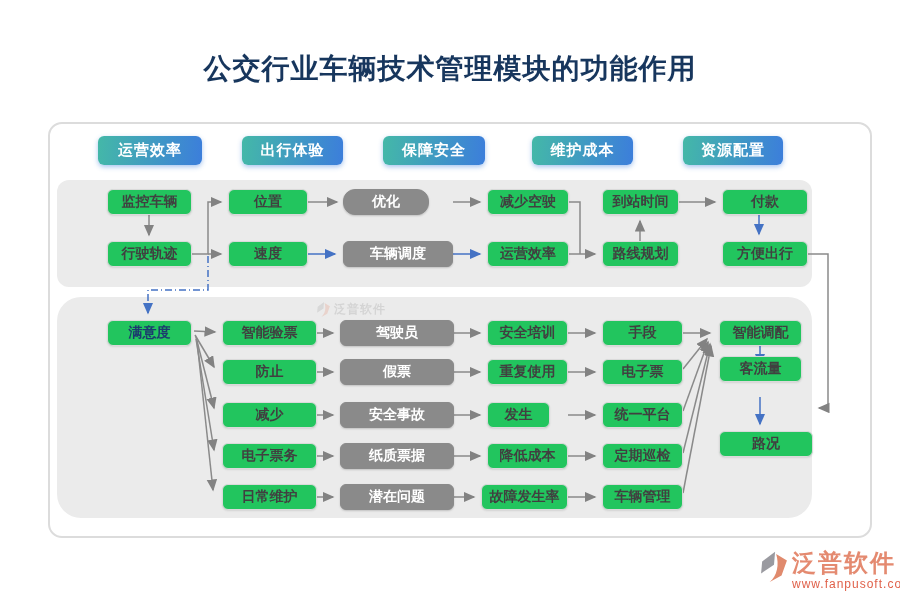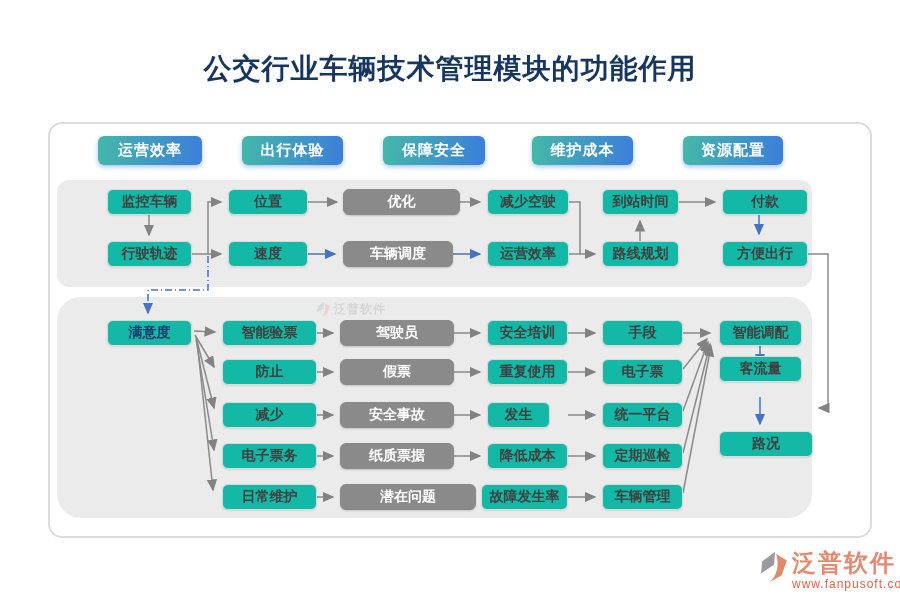--- a/index.html
+++ b/index.html
@@ -25,21 +25,21 @@
     box-shadow:0 2px 5px rgba(60,126,219,.45);
     cursor:pointer;letter-spacing:1px;
   }
   .panel{
     position:absolute;background:#ebebeb;
   }
   .panel1{left:57px;top:180px;width:755px;height:107px;border-radius:12px;}
   .panel2{left:57px;top:297px;width:755px;height:221px;border-radius:24px;}
   .node{
     position:absolute;height:26px;border-radius:6px;
-    background:#14b8a6;border:1px solid #dadada;
+    background:#22c55e;border:1px solid #dadada;
     box-shadow:0 1px 2px rgba(0,0,0,.10);
     color:#404040;font-size:14px;font-weight:bold;
     display:flex;align-items:center;justify-content:center;
     white-space:nowrap;box-sizing:border-box;
   }
   .node--dark{
     background:#8a8a8a;border:1px solid #8a8a8a;color:#ffffff;
     box-shadow:0 1px 2px rgba(0,0,0,.18);
   }
   .node--accent{color:#1c3a6e;}
@@ -134,21 +134,21 @@
     <path d="M453,254 L480,254" marker-end="url(#ab)"></path>
     <path d="M759,215 L759,234" marker-end="url(#ab)"></path>
     <path d="M760,346 L760,364" marker-end="url(#ab)"></path>
     <path d="M760,397 L760,424" marker-end="url(#ab)"></path>
     <path d="M208,256 L208,290 L148,290 L148,313" stroke-dasharray="7 3 1 3" marker-end="url(#ab)"></path>
   </g>
 </svg>
 
 <div class="node" style="left:107px;top:189px;width:85px;">监控车辆</div>
 <div class="node" style="left:228px;top:189px;width:80px;">位置</div>
-<div class="node node--dark" style="left:343px;top:189px;width:117px;">优化</div>
+<div class="node node--dark" style="left:343px;top:189px;width:86px;border-radius:12px;">优化</div>
 <div class="node" style="left:487px;top:189px;width:82px;">减少空驶</div>
 <div class="node" style="left:602px;top:189px;width:77px;">到站时间</div>
 <div class="node" style="left:722px;top:189px;width:86px;">付款</div>
 
 <div class="node" style="left:107px;top:241px;width:85px;">行驶轨迹</div>
 <div class="node" style="left:228px;top:241px;width:80px;">速度</div>
 <div class="node node--dark" style="left:343px;top:241px;width:110px;">车辆调度</div>
 <div class="node" style="left:487px;top:241px;width:82px;">运营效率</div>
 <div class="node" style="left:602px;top:241px;width:77px;">路线规划</div>
 <div class="node" style="left:722px;top:241px;width:86px;">方便出行</div>
@@ -158,21 +158,21 @@
 <div class="node" style="left:222px;top:320px;width:95px;">智能验票</div>
 <div class="node" style="left:222px;top:359px;width:95px;">防止</div>
 <div class="node" style="left:222px;top:402px;width:95px;">减少</div>
 <div class="node" style="left:222px;top:443px;width:95px;">电子票务</div>
 <div class="node" style="left:222px;top:484px;width:95px;">日常维护</div>
 
 <div class="node node--dark" style="left:340px;top:320px;width:114px;">驾驶员</div>
 <div class="node node--dark" style="left:340px;top:359px;width:114px;">假票</div>
 <div class="node node--dark" style="left:340px;top:402px;width:114px;">安全事故</div>
 <div class="node node--dark" style="left:340px;top:443px;width:114px;">纸质票据</div>
-<div class="node node--dark" style="left:340px;top:484px;width:136px;">潜在问题</div>
+<div class="node node--dark" style="left:340px;top:484px;width:114px;">潜在问题</div>
 
 <div class="node" style="left:487px;top:320px;width:81px;">安全培训</div>
 <div class="node" style="left:487px;top:359px;width:81px;">重复使用</div>
 <div class="node" style="left:487px;top:402px;width:63px;">发生</div>
 <div class="node" style="left:487px;top:443px;width:81px;">降低成本</div>
 <div class="node" style="left:481px;top:484px;width:87px;text-align:right;">故障发生率</div>
 
 <div class="node" style="left:602px;top:320px;width:81px;">手段</div>
 <div class="node" style="left:602px;top:359px;width:81px;">电子票</div>
 <div class="node" style="left:602px;top:402px;width:81px;">统一平台</div>

